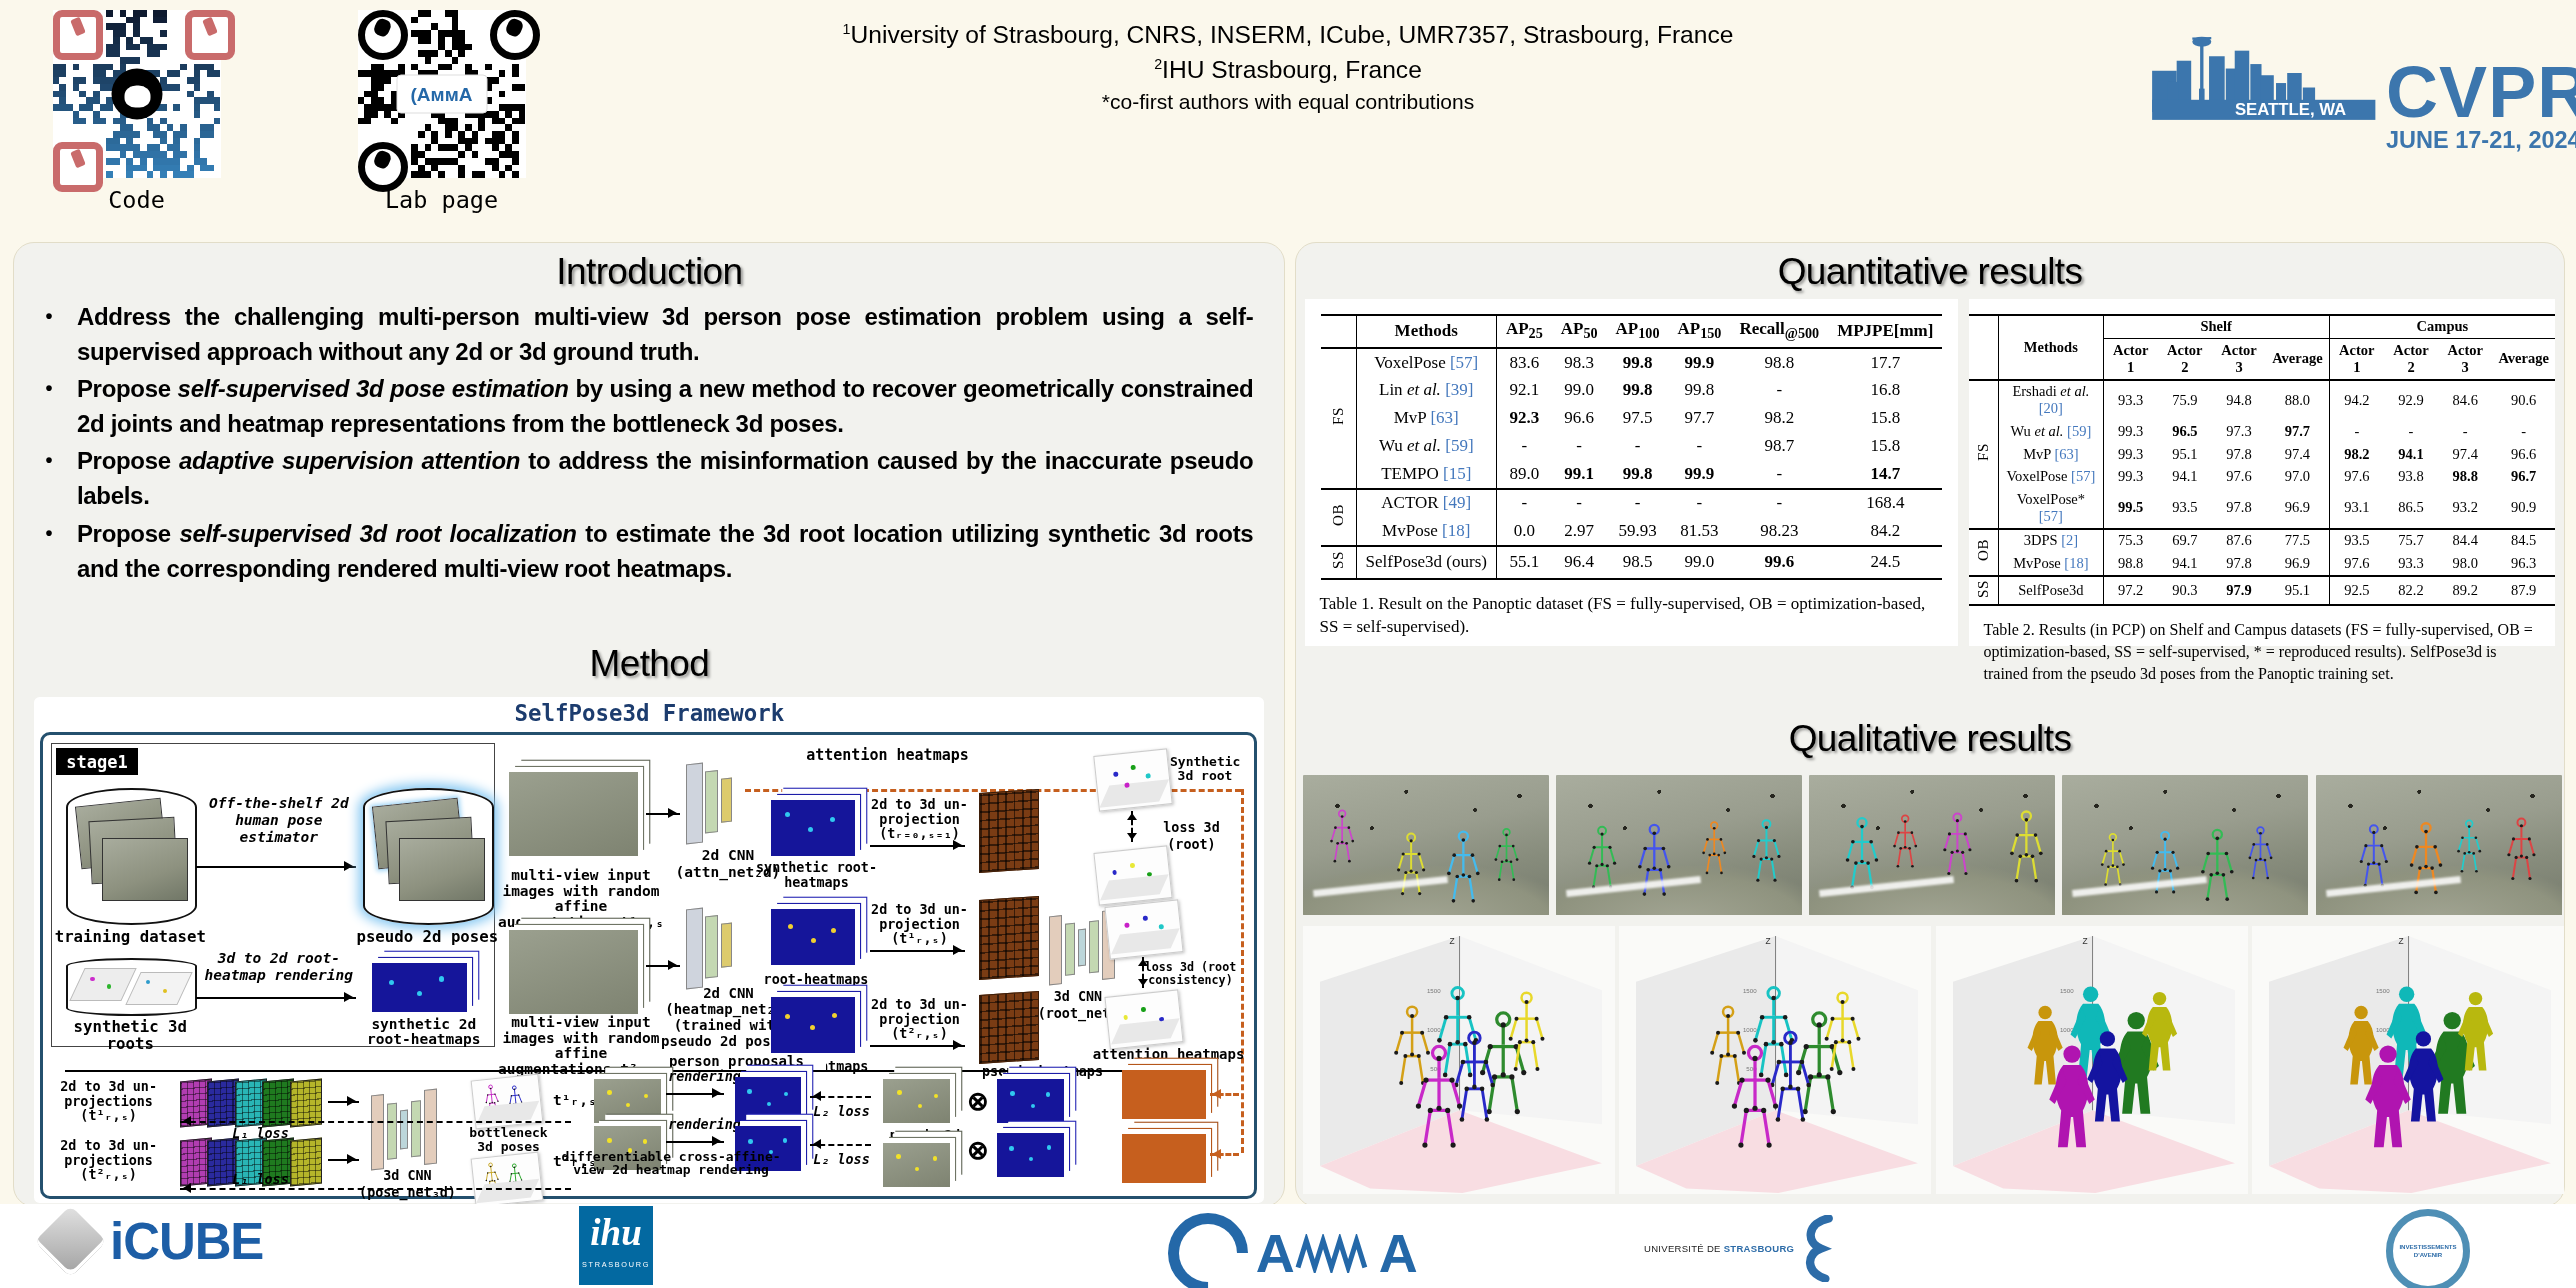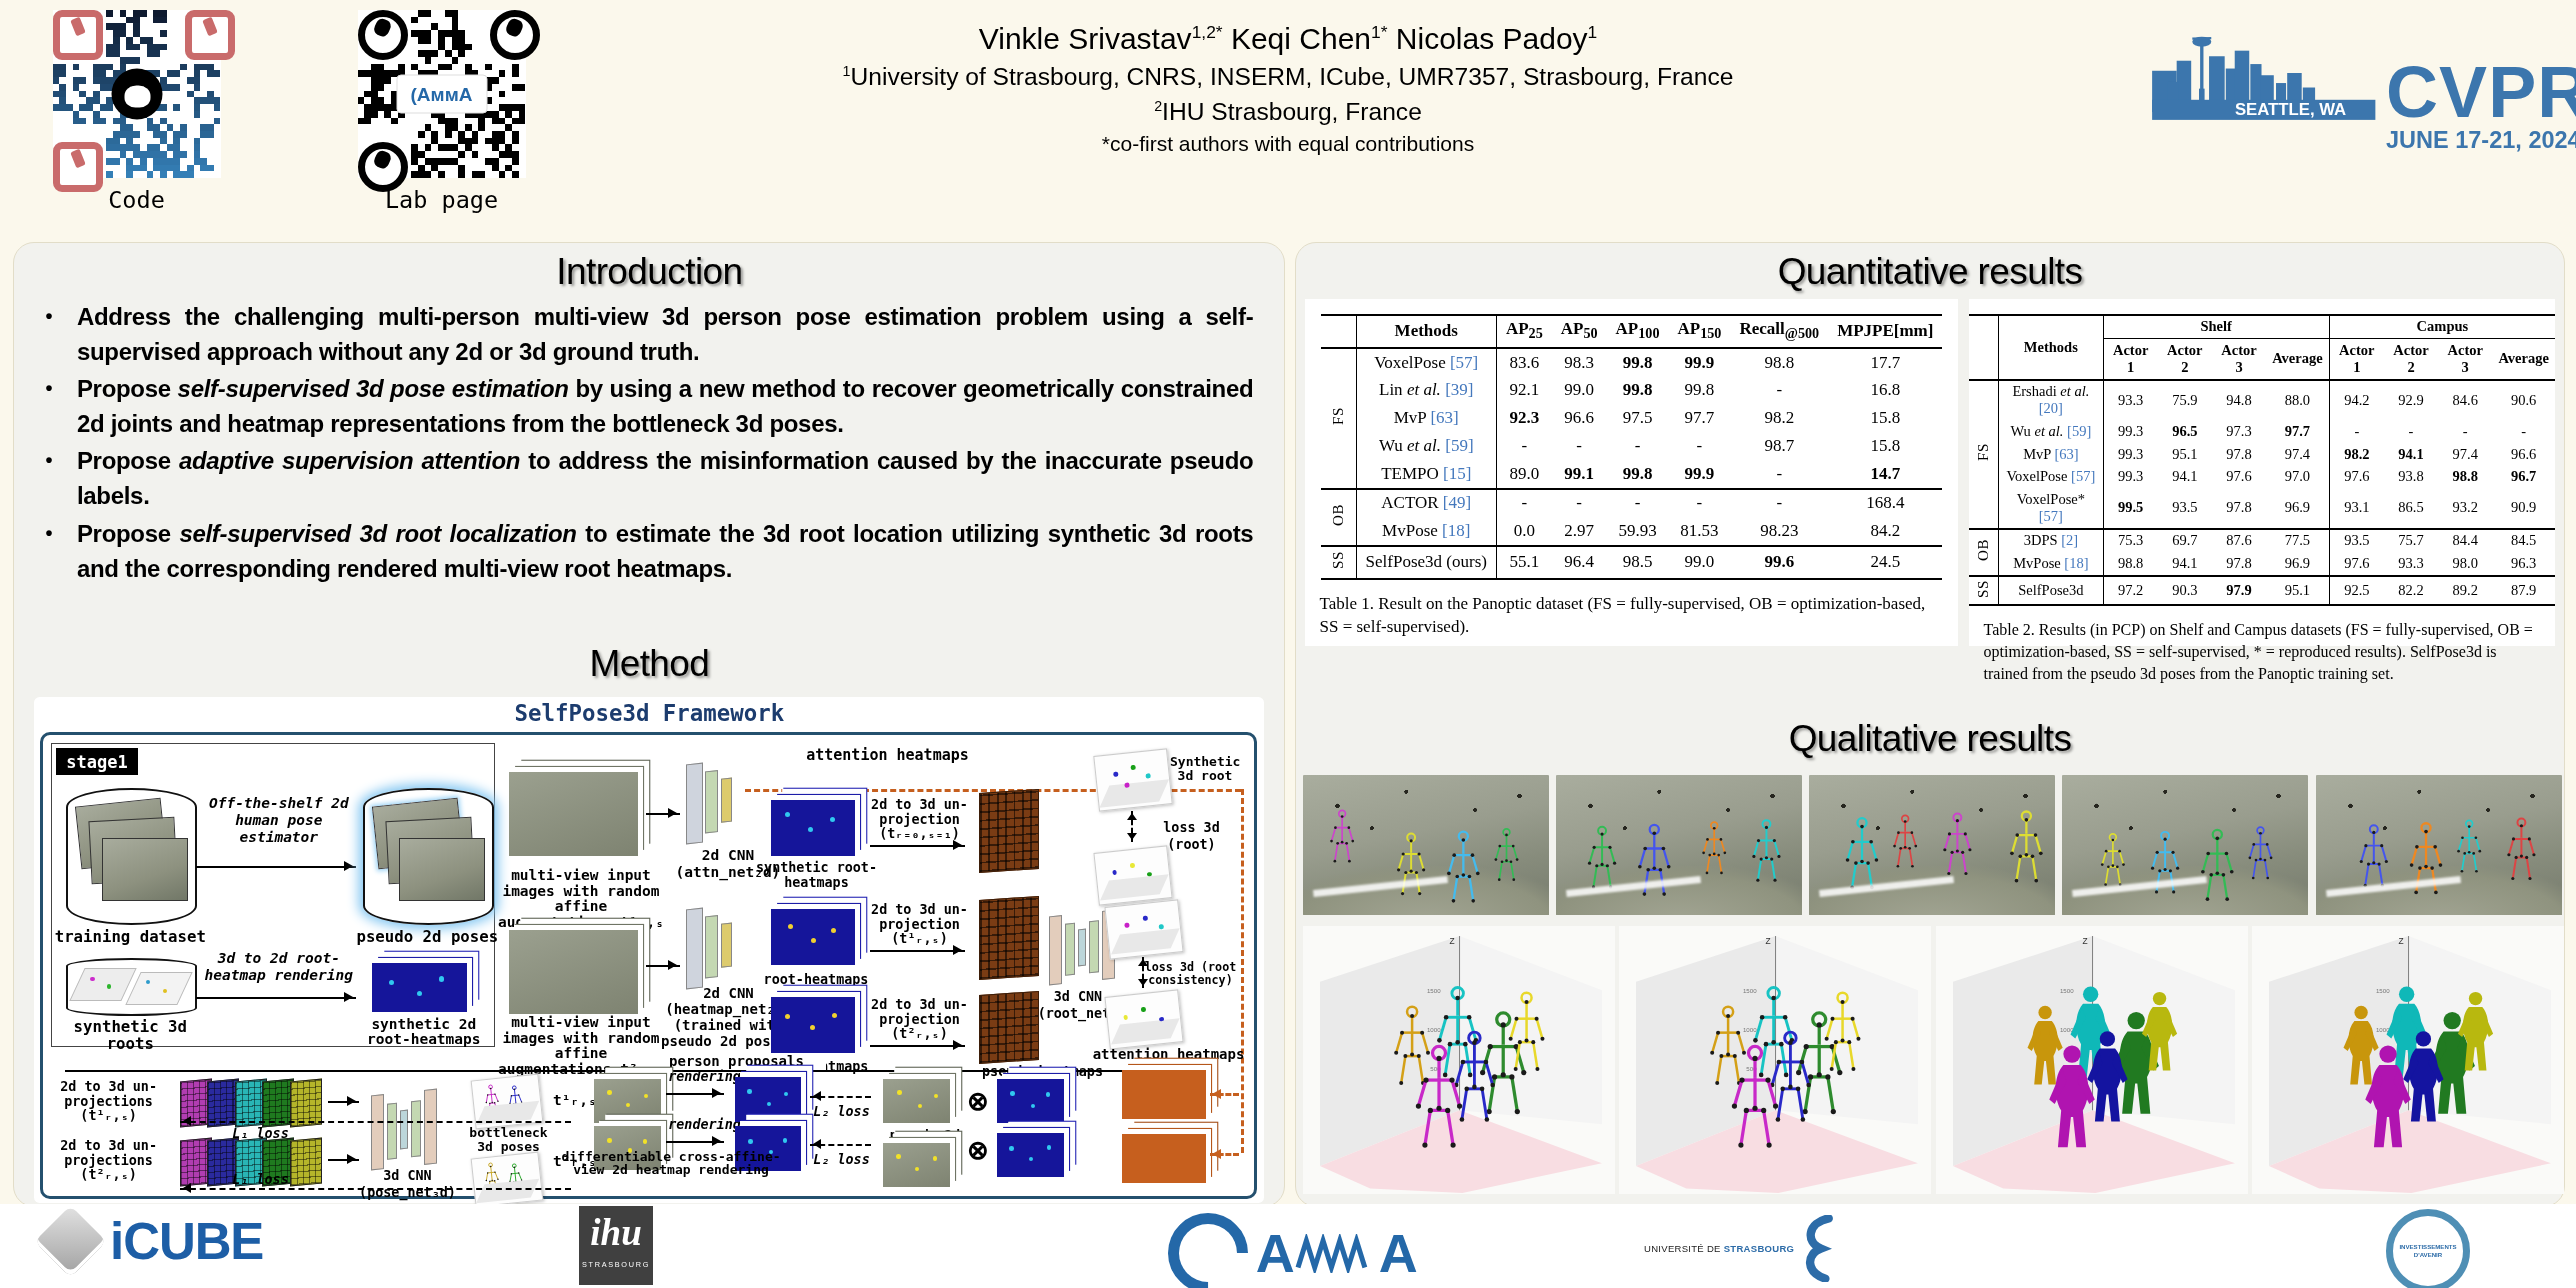--- a/index.html
+++ b/index.html
@@ -116,21 +116,21 @@
       background:radial-gradient(ellipse at center,#a2a593 0%,#8f937f 60%,transparent 75%);}
   .camview:after{content:"";position:absolute;left:4%;bottom:18%;width:55%;height:6.7px;background:rgba(255,255,255,.85);
       transform:rotate(-6deg);filter:blur(1.1px);}
   .plotbox{position:absolute;width:312px;height:268px;background:#fafaf8;}
   
   #footer{position:absolute;left:0;top:1204px;width:2576px;height:84px;background:#fff;}
   .flogo{position:absolute;display:flex;align-items:center;}
   .icube-dia{width:51px;height:51px;background:linear-gradient(135deg,#e2e2e2,#9f9f9f);transform:rotate(45deg);
              border-radius:7.8px;margin:0 14.5px 0 5.6px;box-shadow:inset -3.4px -3.4px 0 #fff;}
   .icube-tx{font-size:51px;font-weight:bold;color:#1d5ea6;letter-spacing:-1.1px;}
-  .ihu{width:74px;height:79px;background:#404040;color:#fff;text-align:center;}
+  .ihu{width:74px;height:79px;background:#0369a1;color:#fff;text-align:center;}
   .ihu .a{font:bold italic 37px "Liberation Serif",serif;line-height:54px;}
   .ihu .b{font-size:7.3px;letter-spacing:1.7px;}
   .camma-c{width:58px;height:58px;border:11.2px solid #2468a8;border-right-color:transparent;border-radius:50%;
            transform:rotate(45deg);margin-right:7.8px;}
   .camma-a{font-size:54px;font-weight:bold;color:#2468a8;line-height:54px;}
   .uni-tx{font-size:9.5px;letter-spacing:0.3px;color:#222;white-space:nowrap;}
   .uni-tx b{color:#2d6ca8;}
   .invest{width:70px;height:70px;border:7.3px solid #4f8fb5;border-radius:50%;background:#fff;
           display:flex;flex-direction:column;align-items:center;justify-content:center;text-align:center;}
   .invest span{font-size:6.1px;color:#2d6ca8;font-weight:bold;line-height:7.3px;}
@@ -1455,21 +1455,20 @@
           <i></i>
         </div>
         <div class="qrc">
           <div class="qlab">(AᴍᴍA</div>
         </div>
       </div>
     <div class="qrtext">Lab page</div>
   </div>
 
   <div class="titleblock">
-    <div class="pauth">Vinkle Srivastav<sup>1,2*</sup> Keqi Chen<sup>1*</sup> Nicolas Padoy<sup>1</sup></div>
     <div class="paffil"><sup>1</sup>University of Strasbourg, CNRS, INSERM, ICube, UMR7357, Strasbourg, France</div>
     <div class="paffil"><sup>2</sup>IHU Strasbourg, France</div>
     <div class="pnote">*co-first authors with equal contributions</div>
   </div>
 
   <div class="cvpr">
     <svg viewBox="0 0 430 200" width="240" height="112">
       <g fill="#3c76ad">
         <rect x="2" y="96" width="44" height="74"></rect>
         <rect x="46" y="78" width="26" height="92"></rect>

